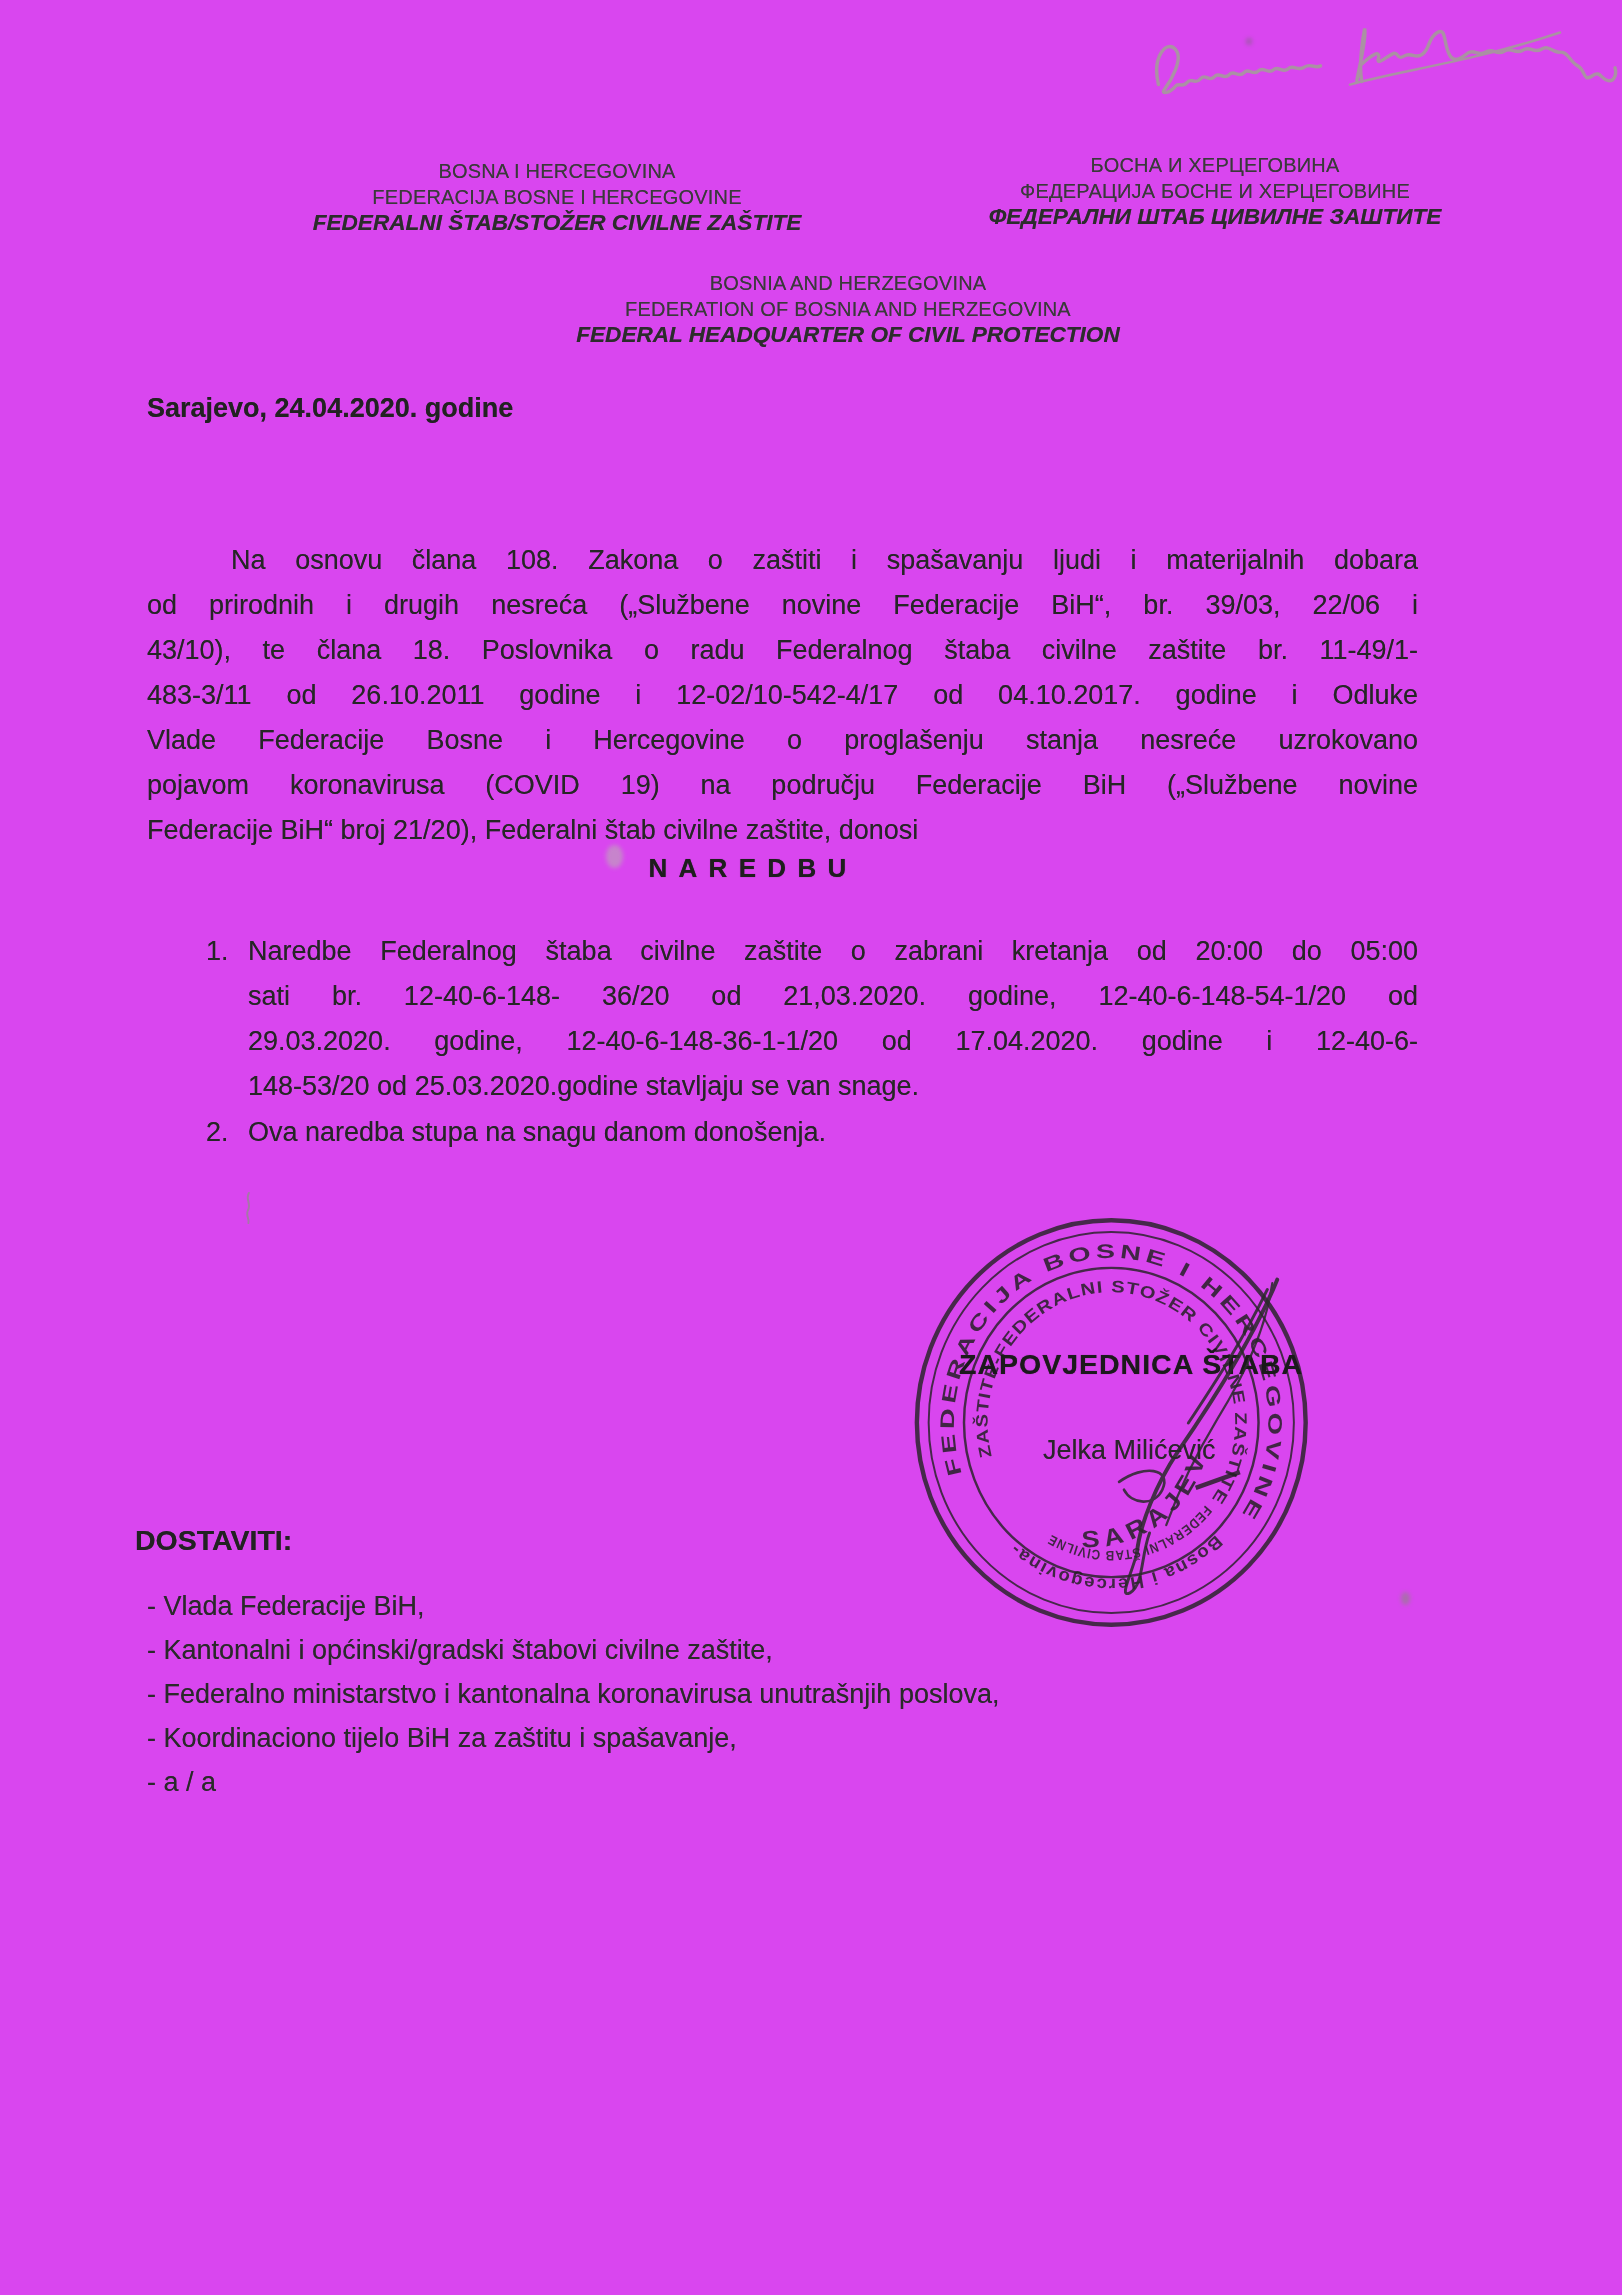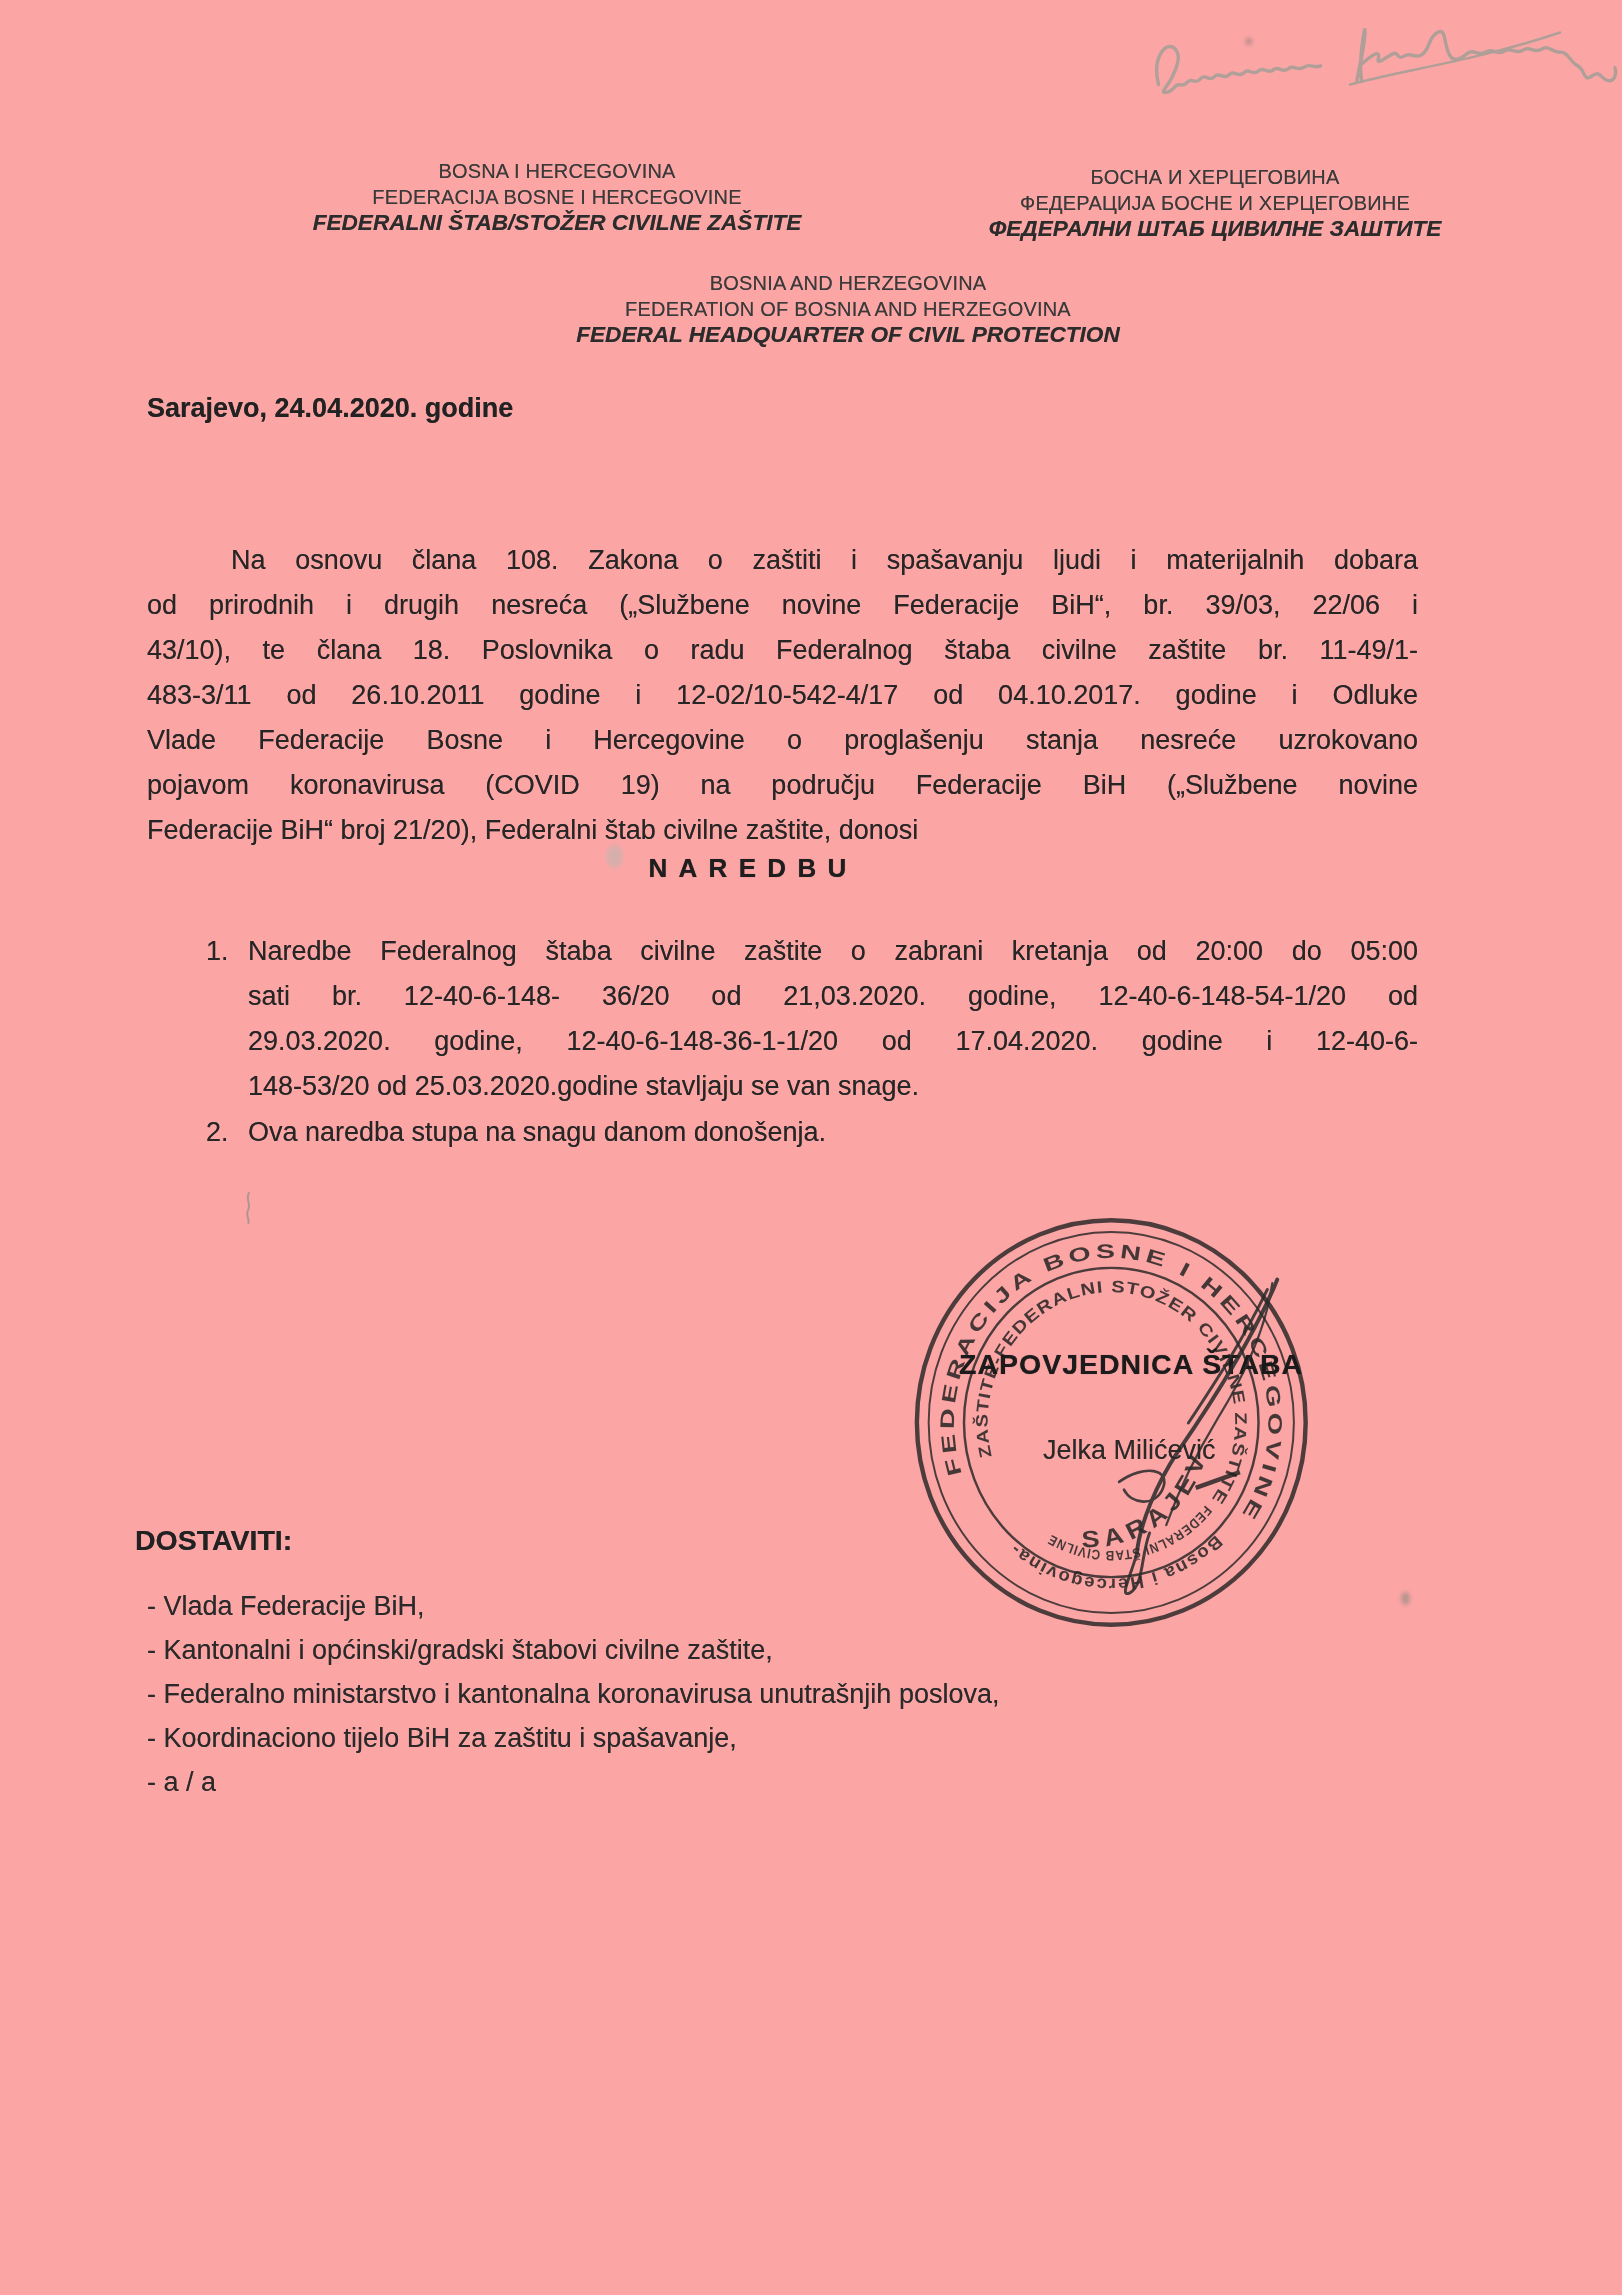--- a/index.html
+++ b/index.html
@@ -3,29 +3,29 @@
 <meta charset="utf-8">
 <style>
   html,body{margin:0;padding:0;}
   body{
     width:1623px;height:2295px;
     background:#fbfaf6;
     font-family:"Liberation Sans",sans-serif;
     color:#242424;
     overflow:hidden;
   }
-  #page{position:relative;width:1623px;height:2295px;background:#fca5a5;}
+  #page{position:relative;width:1623px;height:2295px;background:#d946ef;}
   .abs{position:absolute;}
   
   .hblock{text-align:center;}
   .hline{font-size:20px;line-height:26px;color:#3a3a3a;letter-spacing:0.2px;
          text-shadow:0 0 0.5px rgba(60,60,60,.65);}
   .hbold{font-size:22.6px;font-weight:bold;font-style:italic;color:#2c2c2c;letter-spacing:0;}
   .hleft{left:260px;top:158px;width:594px;}
-  .hright{left:917px;top:164px;width:596px;}
+  .hright{left:917px;top:152px;width:596px;}
   .heng{left:468px;top:270px;width:760px;}
   
   .ref{left:147px;top:385px;font-size:27px;font-weight:bold;line-height:46px;
        color:#222;text-shadow:0 0 0.6px rgba(40,40,40,.7);}
   
   .btxt{font-size:27px;line-height:45px;color:#262626;
         text-shadow:0 0 0.6px rgba(45,45,45,.62);}
   .intro{left:147px;top:538px;width:1271px;}
   .jl{text-align:justify;height:45px;}
   .jl::after{content:"";display:inline-block;width:100%;height:0;}

